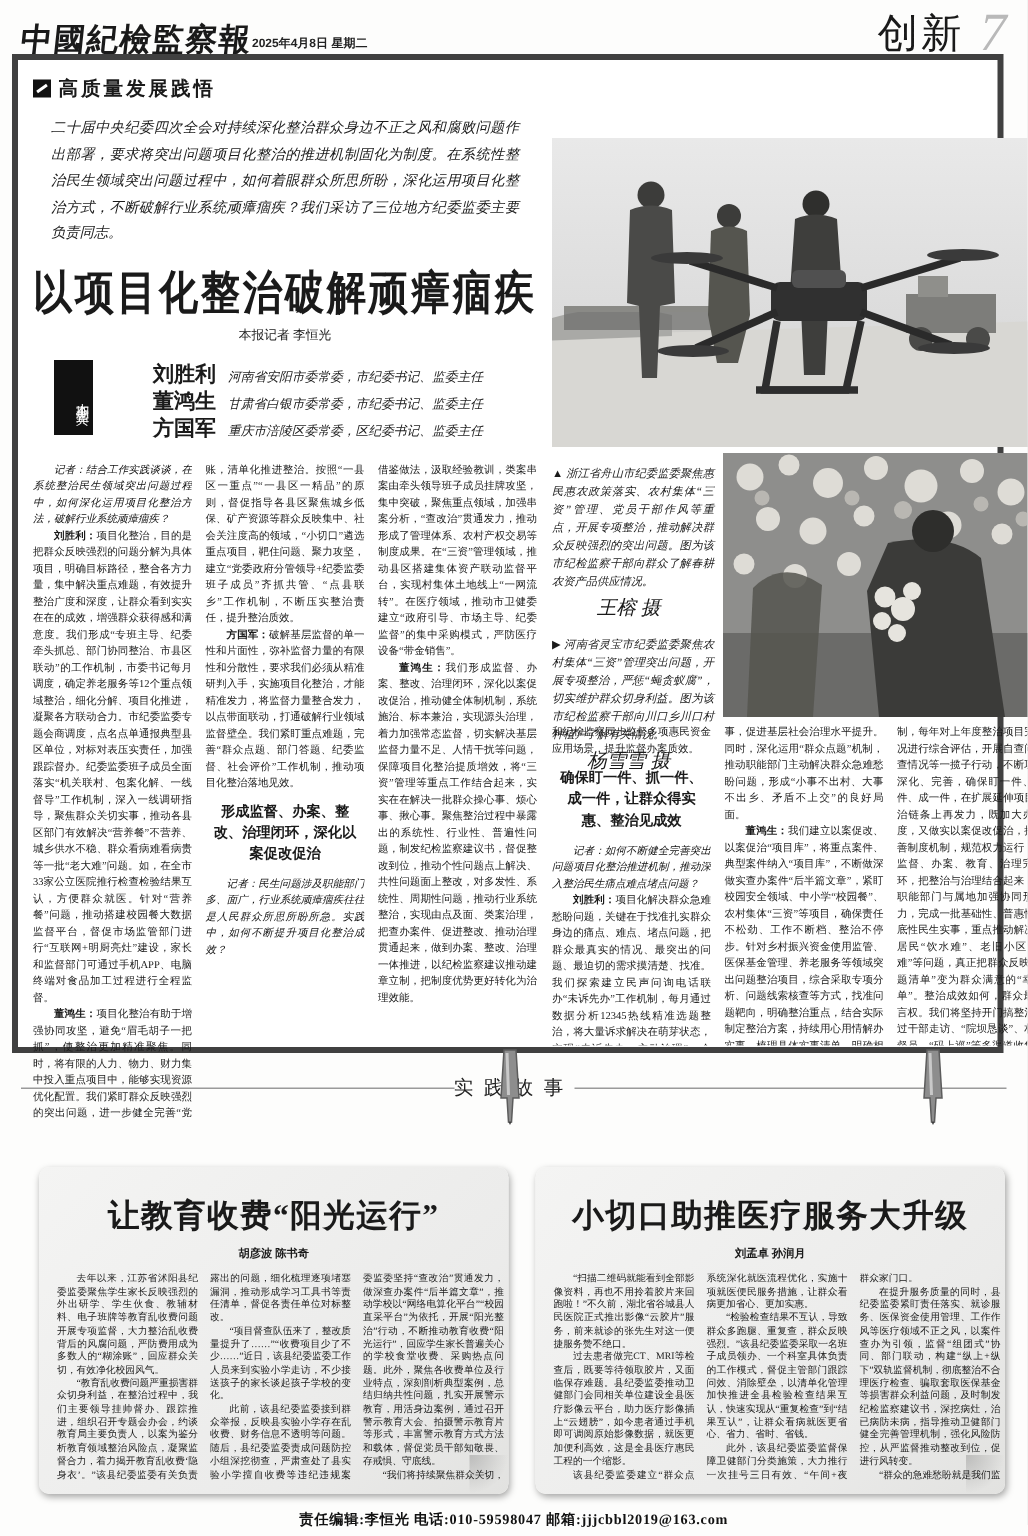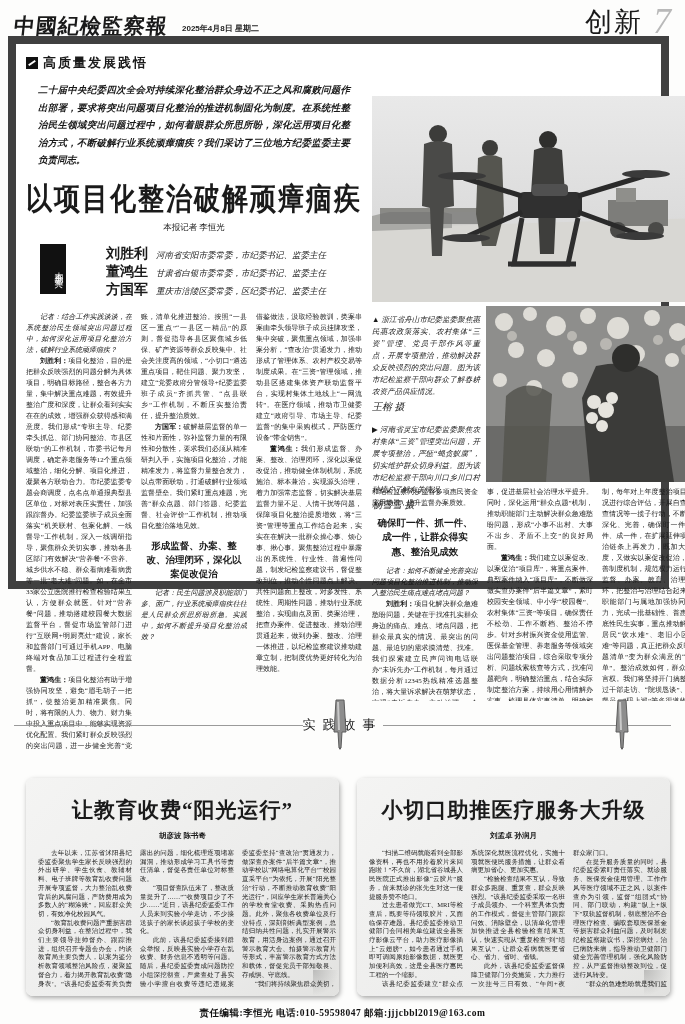--- a/index.html
+++ b/index.html
@@ -2,34 +2,34 @@
 <html><head>
 <meta charset="utf-8">
 <style>
   html,body{margin:0;padding:0;background:#e9e9e9;}
   .page{position:relative;width:685px;height:1024px;background:#fdfdfc;margin:0 auto;
         font-family:"Liberation Serif","DejaVu Serif",serif;color:#1a1a1a;overflow:hidden;}
   
   .hdr{display:flex;align-items:flex-end;padding:6px 14px 2px 14px;height:30px;}
   .masthead{font-weight:900;font-size:21px;letter-spacing:1px;transform:skewX(-6deg);
             font-family:"DejaVu Serif",serif;line-height:1;}
-  .hdr-date{font-size:8px;margin-left:14px;margin-bottom:2px;font-family:"Liberation Sans",sans-serif;font-weight:bold;color:#222;}
+  .hdr-date{font-size:8px;margin-bottom:2px;font-family:"Liberation Sans",sans-serif;font-weight:bold;color:#222;}
   .hdr-right{margin-left:auto;display:flex;align-items:flex-end;gap:10px;}
   .section-name{font-size:27px;line-height:1;letter-spacing:2px;}
   .page-num{font-size:36px;line-height:.8;color:#b9b9b9;font-style:italic;}
   
-  .feature{position:absolute;left:8px;top:36px;width:661px;height:553px;border:8px solid #404040;background:#fff;box-sizing:border-box;padding:8px 10px;}
+  .feature{position:absolute;left:8px;top:36px;width:661px;height:666px;border:4px solid #404040;background:#fff;box-sizing:border-box;padding:8px 10px;}
   .feature-inner{display:flex;gap:10px;height:100%;}
   .half-l{width:336px;flex:none;}
   .half-r{width:326px;flex:none;margin-top:44px;}
   .tagrow{display:flex;align-items:center;gap:5px;margin:2px 0 10px 0;}
   .tag-icon{width:12px;height:12px;background:#111;position:relative;flex:none;}
   .tag-icon::after{content:"";position:absolute;left:2px;top:5px;width:8px;height:2px;background:#fff;transform:rotate(-35deg);}
   .tag-label{font-size:13px;font-weight:bold;letter-spacing:2px;}
-  .intro{font-size:9.5px;line-height:1.85;font-style:italic;text-align:justify;padding:0 12px;margin:0 0 12px 0;font-weight:bold;}
+  .intro{font-size:9.5px;line-height:1.85;font-style:italic;text-align:justify;padding:0 12px;margin:0 0 12px 0;}
   .intro::first-line{}
   .headline{font-size:26px;font-weight:900;letter-spacing:2px;text-align:center;line-height:1.15;
             transform:scaleY(1.18);transform-origin:top;margin:2px 0 10px 0;white-space:nowrap;}
   .byline{font-size:8.5px;text-align:center;font-weight:normal;margin-bottom:10px;}
   .guests{display:flex;gap:8px;margin:0 0 12px 14px;}
   .guest-label{flex:none;width:22px;height:44px;background:#111;color:#fff;writing-mode:vertical-rl;
                text-orientation:upright;font-size:9px;line-height:11px;letter-spacing:2px;padding:3px 2px;text-align:center;}
   .guest-list{display:flex;flex-direction:column;justify-content:space-between;padding:1px 0;}
   .guest-row{display:flex;gap:8px;align-items:baseline;}
   .guest-name{font-weight:bold;font-size:14px;flex:none;margin-left:32px;}
@@ -42,21 +42,21 @@
   .col p{margin:0;font-size:7px;line-height:11px;text-indent:2em;}
   .col p.ni{text-indent:0;}
   .col p.q{font-style:italic;color:#111;}
   .col .colhead{font-size:9.5px;font-weight:bold;text-align:center;line-height:1.5;margin:7px 2px 7px 2px;text-indent:0;}
   
   .photo1{width:326px;height:206px;display:block;background:#ddd;}
   .photo-row{display:flex;gap:6px;margin-top:4px;height:176px;}
   .cap-block{width:108px;flex:none;padding-top:8px;box-sizing:border-box;}
   .cap-item{margin-bottom:10px;}
   .cap-text{font-size:7.5px;line-height:12px;font-style:italic;text-align:justify;margin:0;}
-  .cap-credit{display:block;text-align:left;font-size:10px;font-style:italic;padding-right:6px;margin-top:2px;}
+  .cap-credit{display:block;text-align:center;font-size:13px;font-style:italic;padding-right:6px;margin-top:2px;}
   .photo2{width:212px;height:176px;display:block;background:#999;}
   .rcols{margin-top:5px;}
   
   .practice{position:absolute;left:0;top:712px;width:685px;height:312px;}
   .divider{display:flex;align-items:center;gap:0;padding:0 14px;height:26px;}
   .divider .line{flex:1;height:1px;background:#9a9a9a;}
   .divider-label{font-size:13px;letter-spacing:7px;color:#222;}
   .cards{position:relative;display:flex;gap:18px;padding:40px 16px 0 26px;}
   .card{position:relative;width:313px;height:218px;background:linear-gradient(135deg,#f4f4f3,#ebebea 70%,#e2e2e0);
         border-radius:7px;box-shadow:1px 2px 5px rgba(0,0,0,.35);padding:14px 12px 10px 12px;box-sizing:border-box;}

